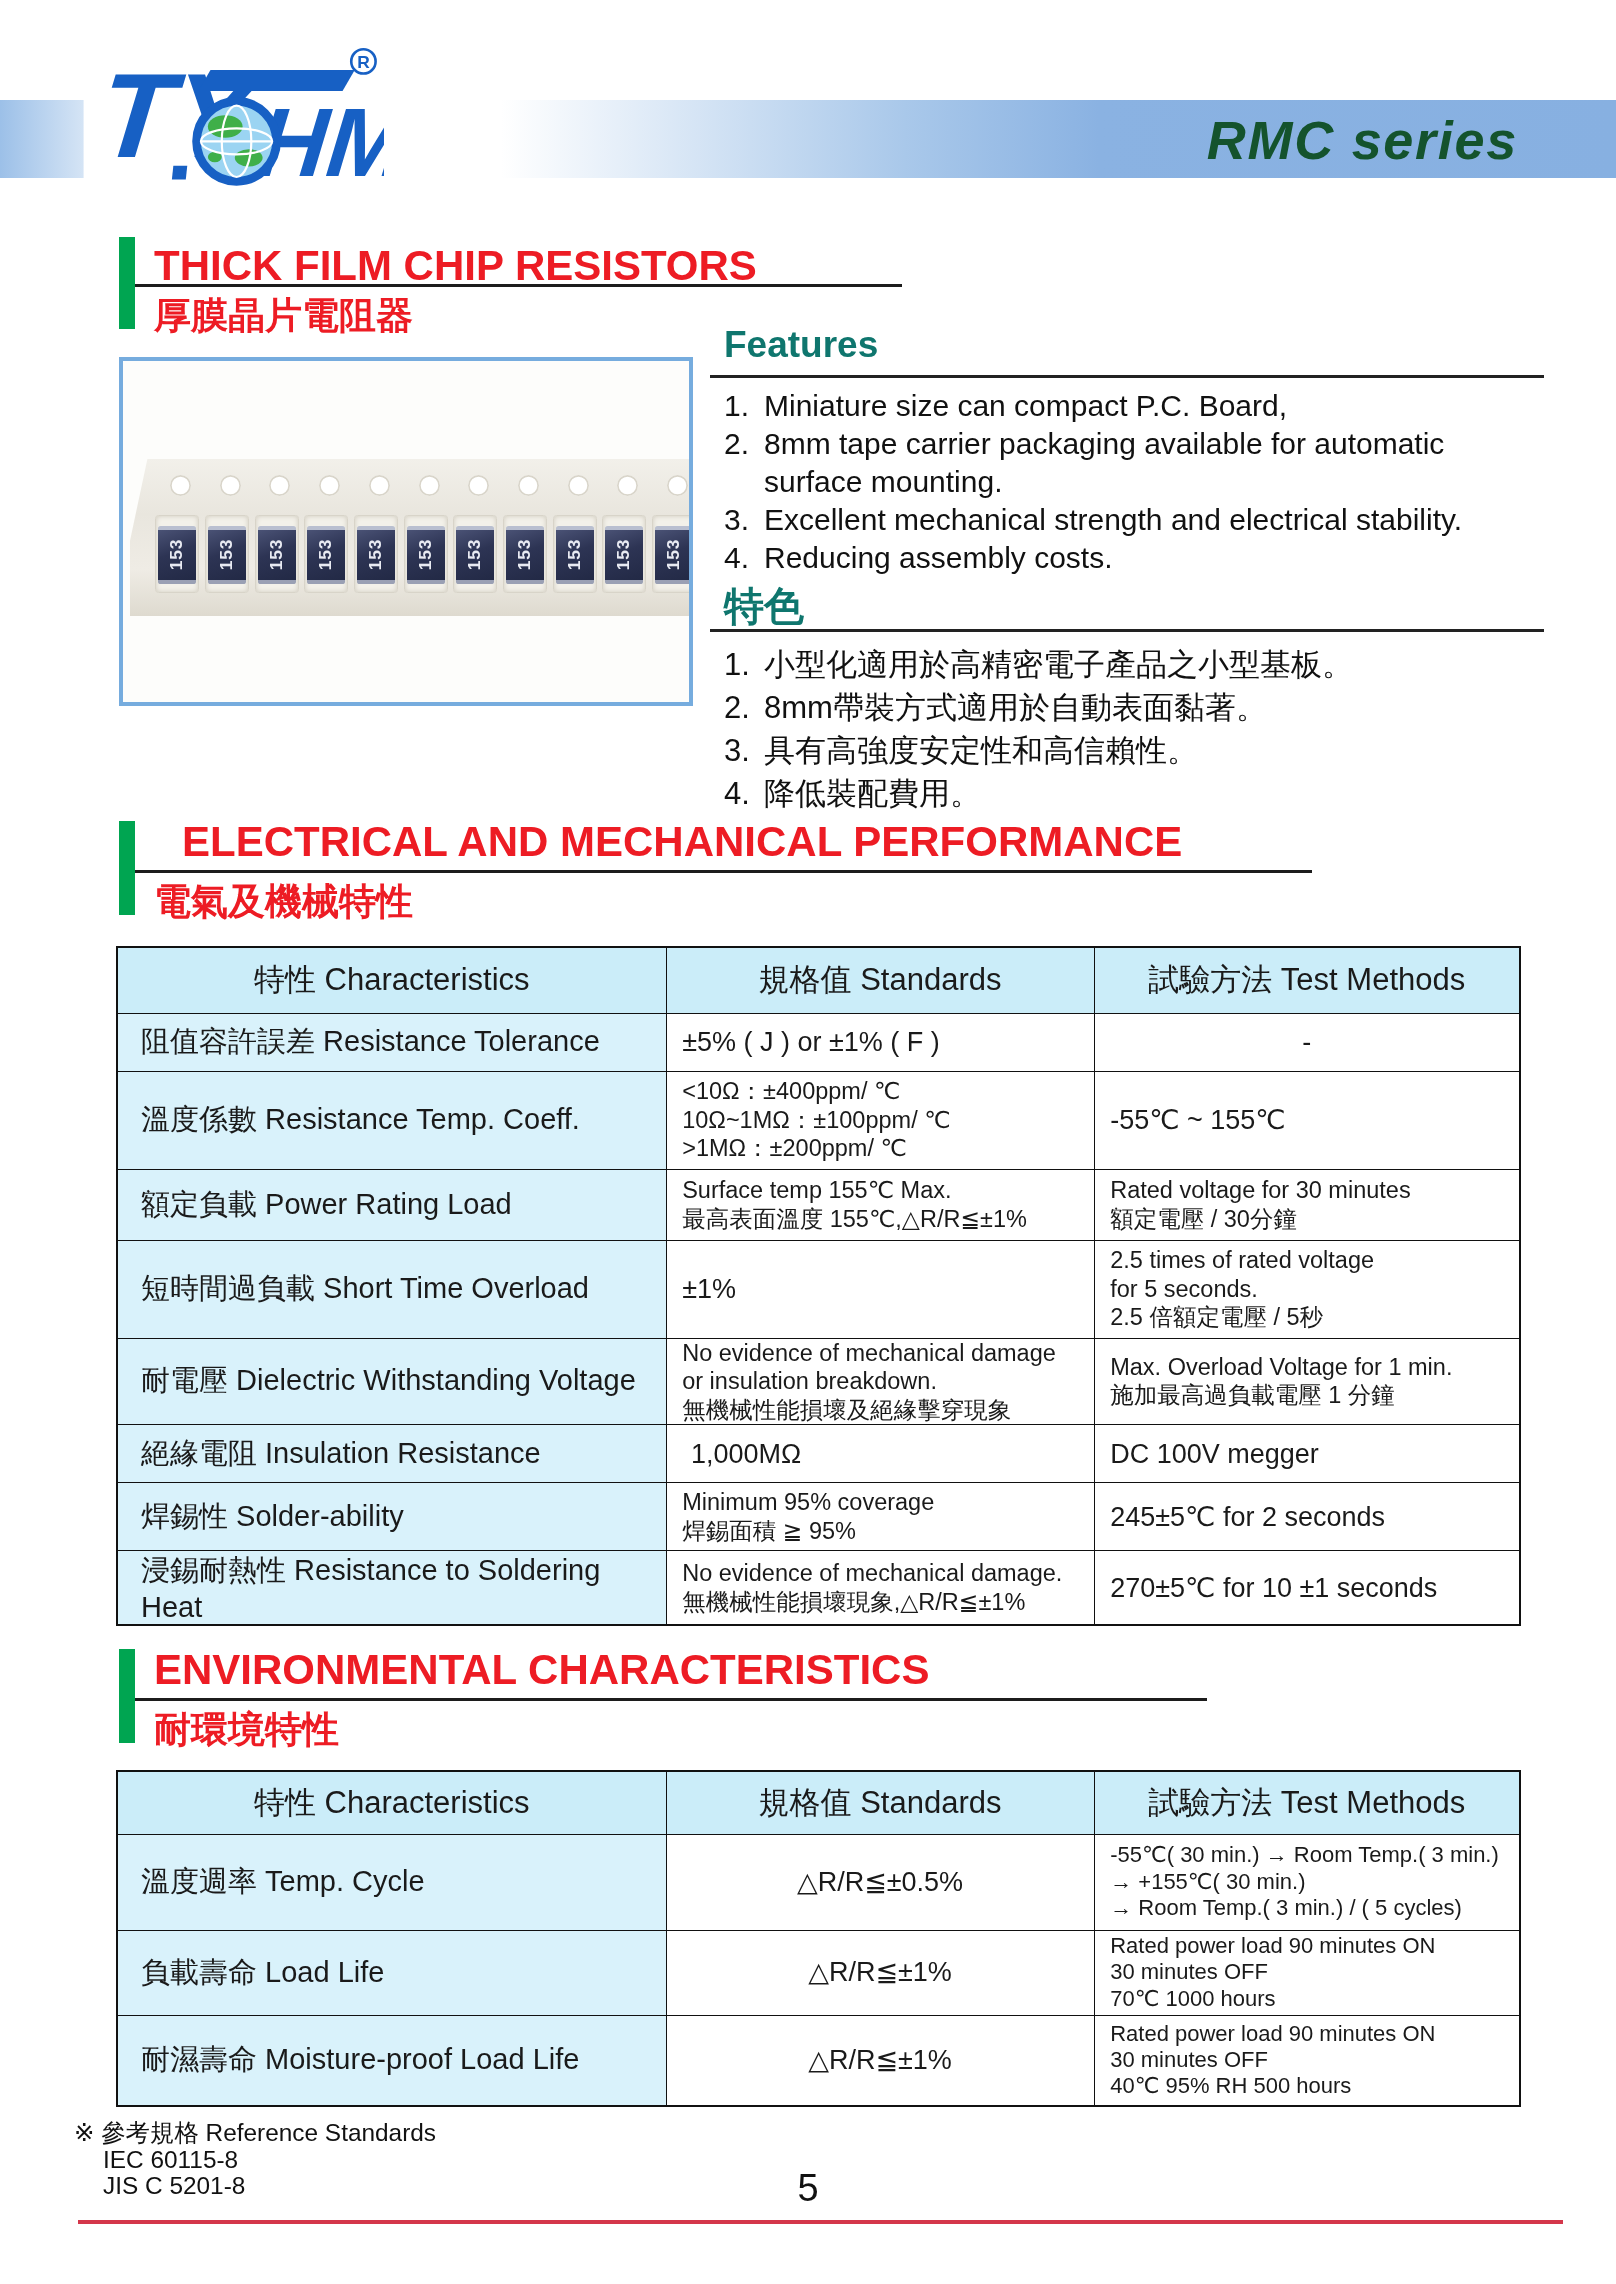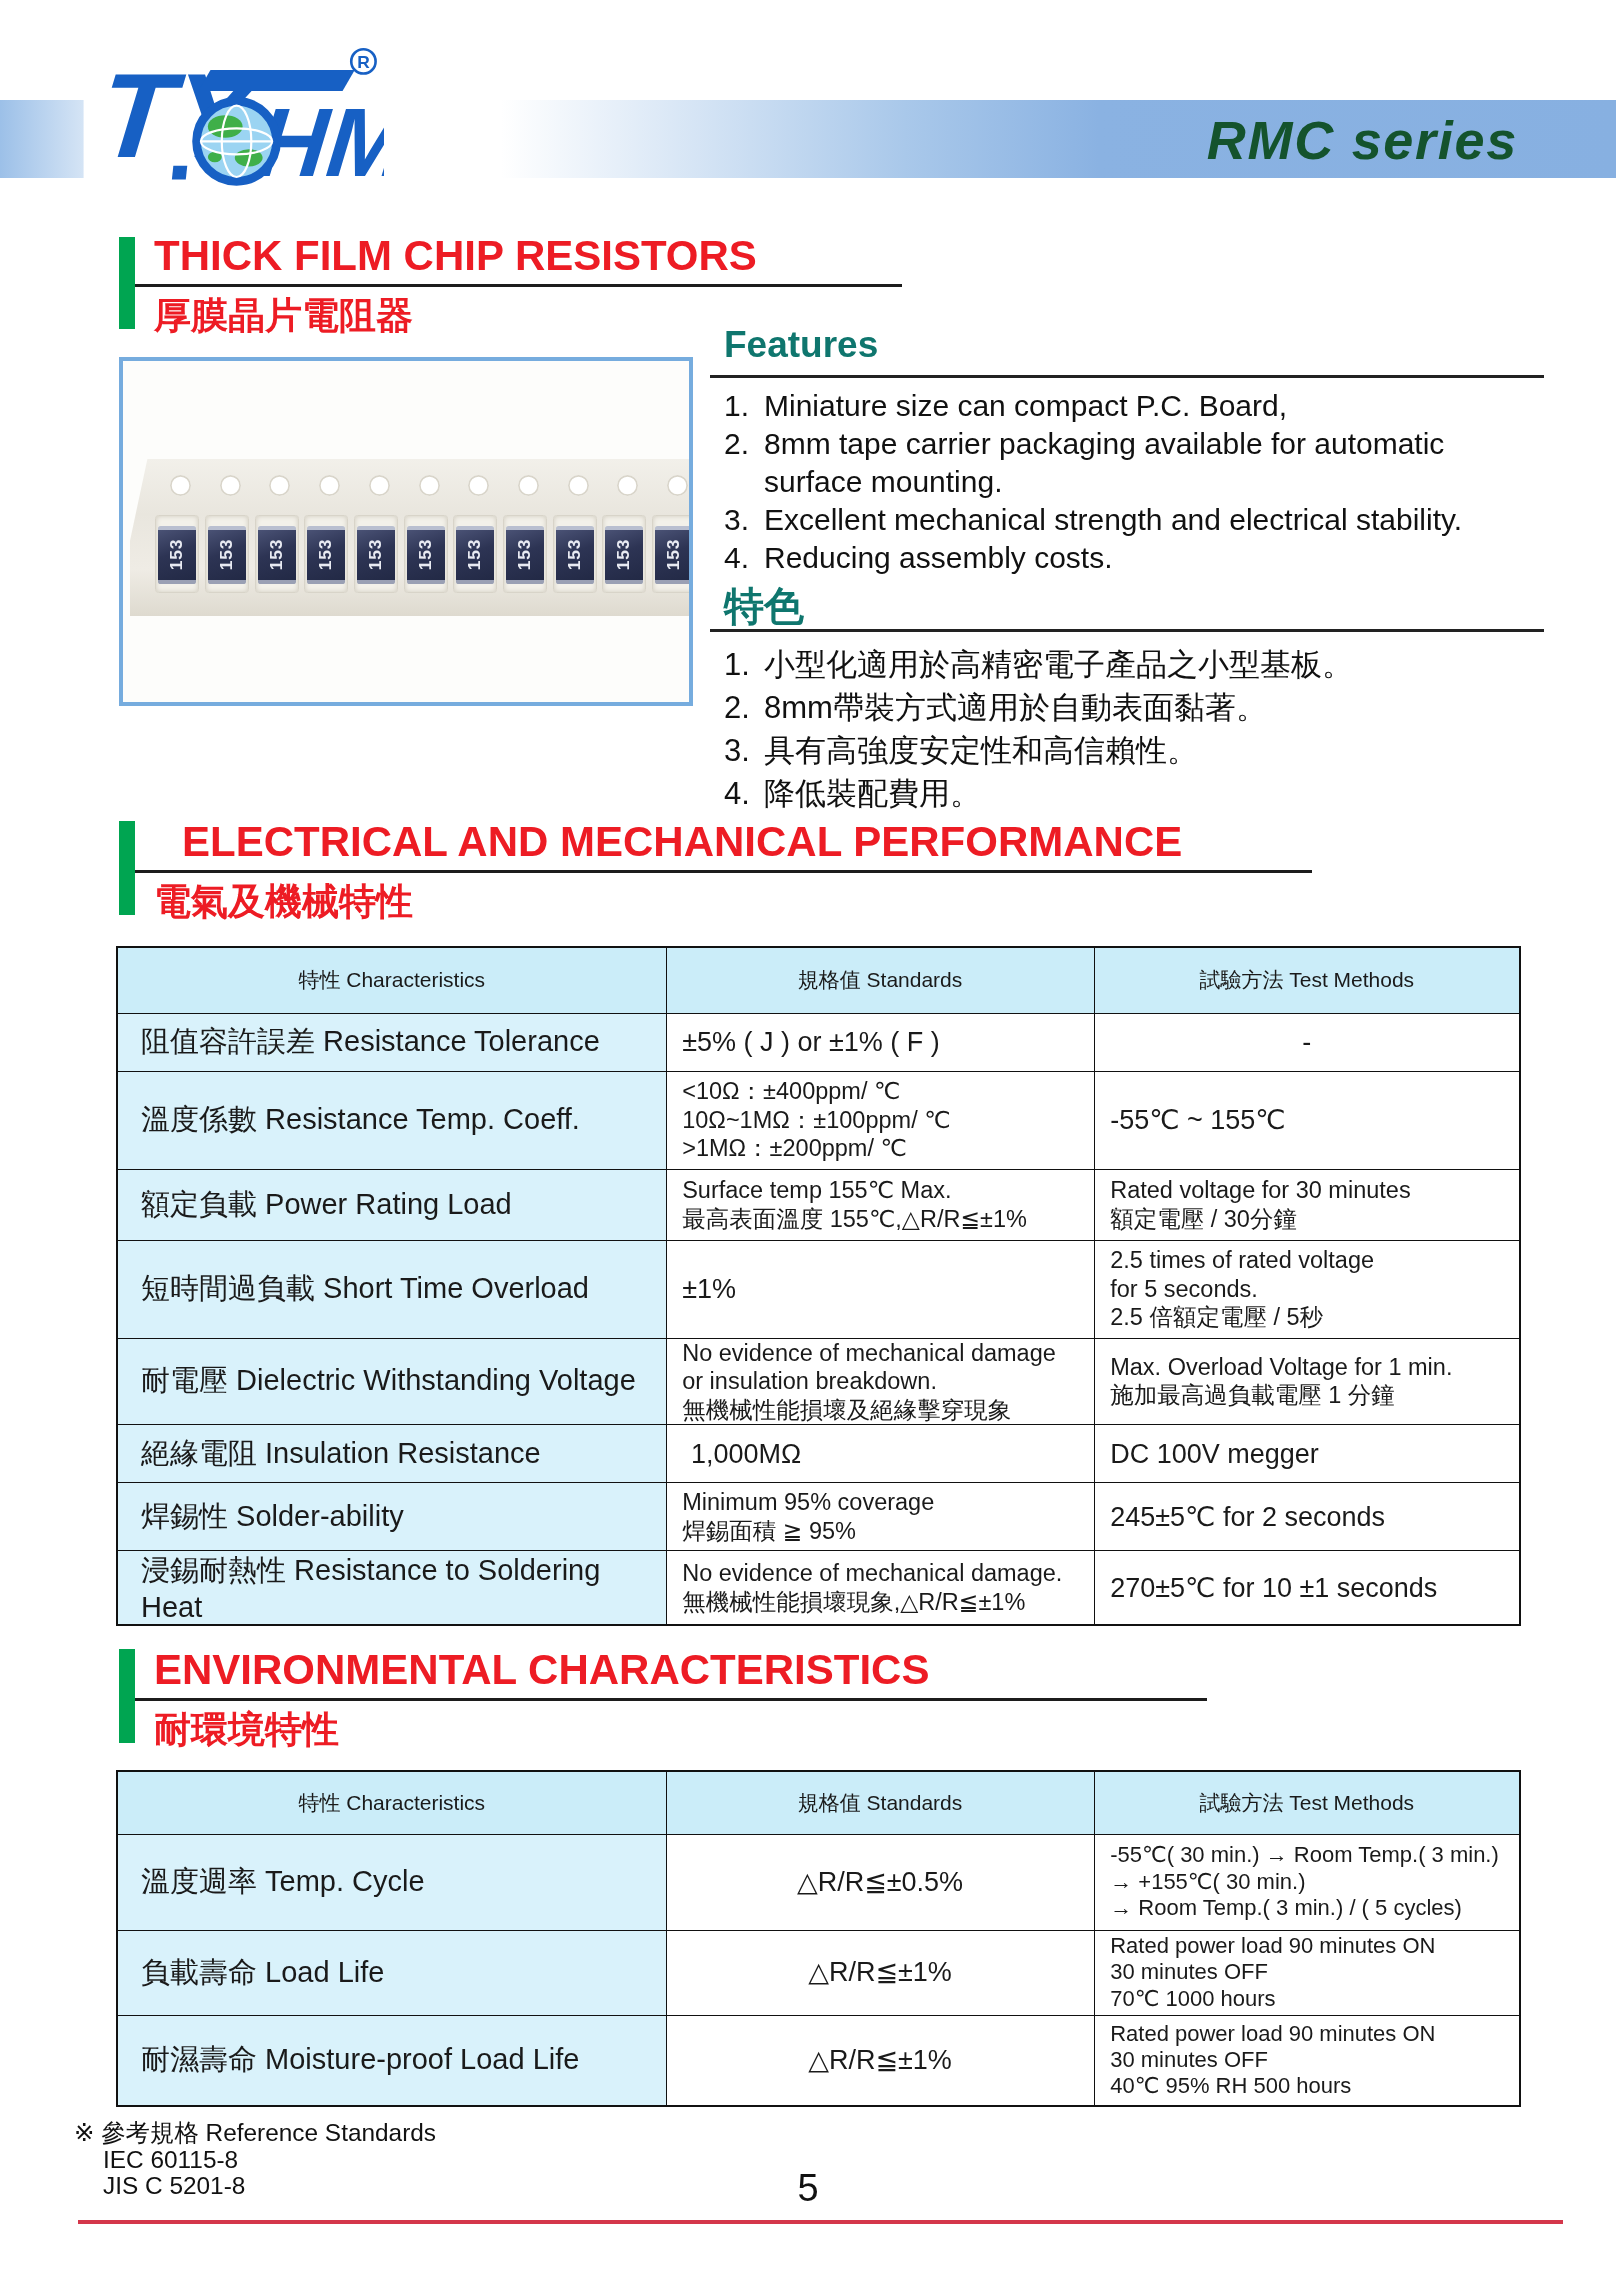--- a/index.html
+++ b/index.html
@@ -57,21 +57,21 @@
   .feat-title { position:absolute; color:#0f766e; font-weight:bold; font-size:37px; }
   .feat-line  { position:absolute; height:2.6px; background:#222; }
   .feat-list  { position:absolute; width:863px; }
   .feat-item  { display:flex; font-size:30px; line-height:38px; color:#111; }
   .feat-item .num { width:40px; flex:none; }
   .feat-item .txt { max-width:785px; }
   .zh-list .feat-item { font-size:31px; line-height:43px; }
   
   table.spec { position:absolute; left:116px; width:1404px; border-collapse:collapse; border:2.6px solid #111; table-layout:fixed; }
   table.spec th, table.spec td { border:1.7px solid #111; vertical-align:middle; }
-  table.spec th { background:#cbedf9; font-weight:normal; font-size:21px; text-align:center; }
+  table.spec th { background:#cbedf9; font-weight:normal; font-size:31px; text-align:center; }
   td.c1 { background:#d9f2fb; font-size:29px; padding-left:23px; }
   td.c2, td.c3 { background:#ffffff; font-size:27px; padding-left:15.7px; }
   .ln { line-height:1.22; }
   .sm .ln { font-size:23.5px; }
   .tiny .ln { font-size:22px; line-height:1.2; }
   td.ctr { text-align:center; padding-left:0; }
   
   .foot-note { position:absolute; font-size:24.4px; color:#111; }
   .page-num  { position:absolute; left:0; width:100%; text-align:center; font-size:38px; color:#111; }
   .red-rule  { position:absolute; height:3.5px; background:#d4364a; }
@@ -101,21 +101,21 @@
       <ellipse cx="176" cy="112" rx="17" ry="41" fill="none" stroke="#ffffff" stroke-width="2.5"></ellipse>
       <line x1="135" y1="112" x2="217" y2="112" stroke="#ffffff" stroke-width="2.5"></line>
     </g>
     <g>
       <circle cx="322" cy="20" r="14" fill="none" stroke="#1760C4" stroke-width="3"></circle>
       <text x="322" y="28" text-anchor="middle" font-family="Liberation Sans, DejaVu Sans, sans-serif" font-size="20" font-weight="bold" fill="#1760C4">R</text>
     </g>
   </svg>
 
   <div class="green-bar" style="left:119px; top:237px; height:92px;"></div>
-  <div class="sec-title" style="left:154px; top:232px;">THICK FILM CHIP RESISTORS</div>
+  <div class="sec-title" style="left:154px; top:242px;">THICK FILM CHIP RESISTORS</div>
   <div class="sec-line" style="left:135px; top:284px; width:767px;"></div>
   <div class="sec-sub" style="left:154px; top:291px;">厚膜晶片電阻器</div>
 
   <div class="photo-frame">
     <div class="tape" id="tape">
         <div class="hole" style="left: 40px;"></div>
         <div class="pocket" style="left: 25px;">
           <div class="chip">
             <span>153</span>
           </div>

